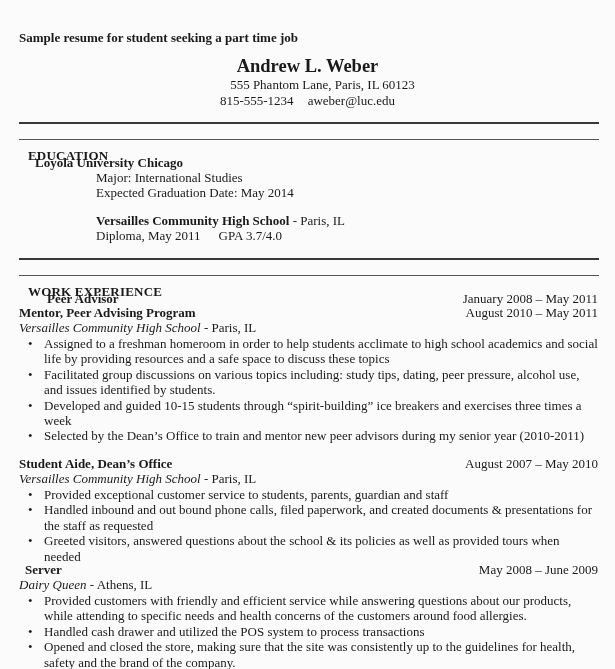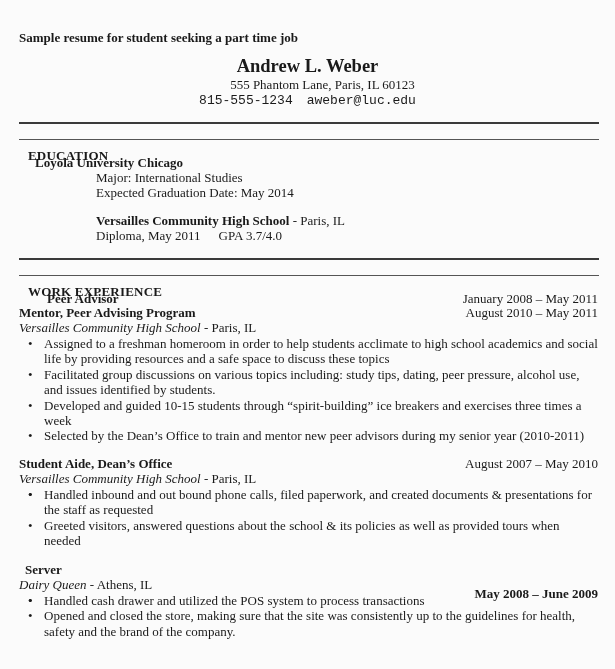--- a/index.html
+++ b/index.html
@@ -7,21 +7,21 @@
     width: 615px; height: 669px; overflow: hidden;
     background: #fbfbfb;
     font-family: "Liberation Serif", "DejaVu Serif", serif;
     color: #1a1a1a;
     position: relative;
   }
   .abs { position: absolute; white-space: nowrap; }
   .doc-title { left: 19px; top: 30px; font-size: 13px; font-weight: bold; }
   .name { left: 0; width: 615px; text-align: center; top: 56px; font-size: 18.5px; font-weight: bold; }
   .addr { left: 0; width: 615px; text-align: center; top: 77px; font-size: 13px; padding-left: 15px; }
-  .contact { left: 0; width: 615px; text-align: center; top: 93px; font-size: 13px; font-family: Liberation Mono, monospace; }
+  .contact { left: 0; width: 615px; text-align: center; top: 93px; font-size: 13px; }
   .contact .gap { display: inline-block; width: 14px; }
   .rule { position: absolute; left: 19px; width: 580px; height: 0; border-top: 2px solid #3a3a3a; }
   .rule.thin { border-top: 1.5px solid #555; }
   .section-head { left: 28px; font-size: 13px; font-weight: bold; letter-spacing: 0.2px; margin-top: 24px; }
   .b { font-weight: bold; }
   .i { font-style: italic; }
   .t13 { font-size: 13px; }
   .right { right: 17px; text-align: right; }
   ul.bullets { position: absolute; left: 19px; width: 580px; margin: 0; padding: 0; list-style: none; font-size: 13px; line-height: 15.4px; }
   ul.bullets li { position: relative; padding-left: 25px; white-space: normal; }
@@ -70,27 +70,27 @@
   <li><span class="dot">•</span><span>Developed and guided 10-15 students through “spirit-building” ice breakers and exercises three times a week</span></li>
   <li><span class="dot">•</span><span>Selected by the Dean’s Office to train and mentor new peer advisors during my senior year (2010-2011)</span></li>
 </ul>
 
 <div class="abs b t13" style="left:19px; top:456px;">Student Aide, Dean’s Office</div>
 <div class="abs t13 right" style="top:456px;">August 2007 – May 2010</div>
 <div class="abs t13" style="left:19px; top:471px;">
   <span class="i">Versailles Community High School</span><span> - Paris, IL</span>
 </div>
 <ul class="bullets" style="top:487px;">
-  <li><span class="dot">•</span></li>
+  <li><span class="dot">•</span><span>Provided exceptional customer service to students, parents, guardian and staff</span></li>
   <li><span class="dot">•</span><span> Handled inbound and out bound phone calls, filed paperwork, and created documents &amp; presentations for the staff as requested</span></li>
   <li><span class="dot">•</span><span>Greeted visitors, answered questions about the school &amp; its policies as well as provided tours when needed</span></li>
 </ul>
 
 <div class="abs b t13" style="left:25px; top:562px;">Server</div>
-<div class="abs t13 right" style="top:586px;font-weight:bold;">May 2008 – June 2009</div>
+<div class="abs t13 right" style="top:562px;">May 2008 – June 2009</div>
 <div class="abs t13" style="left:19px; top:577px;">
   <span class="i">Dairy Queen</span><span> - Athens, IL</span>
 </div>
 <ul class="bullets" style="top:593px;">
-  <li><span class="dot">•</span></li>
+  <li><span class="dot">•</span><span>Provided customers with friendly and efficient service while answering questions about our products, while attending to specific needs and health concerns of the customers around food allergies.</span></li>
   <li><span class="dot">•</span><span>Handled cash drawer and utilized the POS system to process transactions</span></li>
   <li><span class="dot">•</span><span>Opened and closed the store, making sure that the site was consistently up to the guidelines for health, safety and the brand of the company.</span></li>
 </ul>
 
 </body></html>

